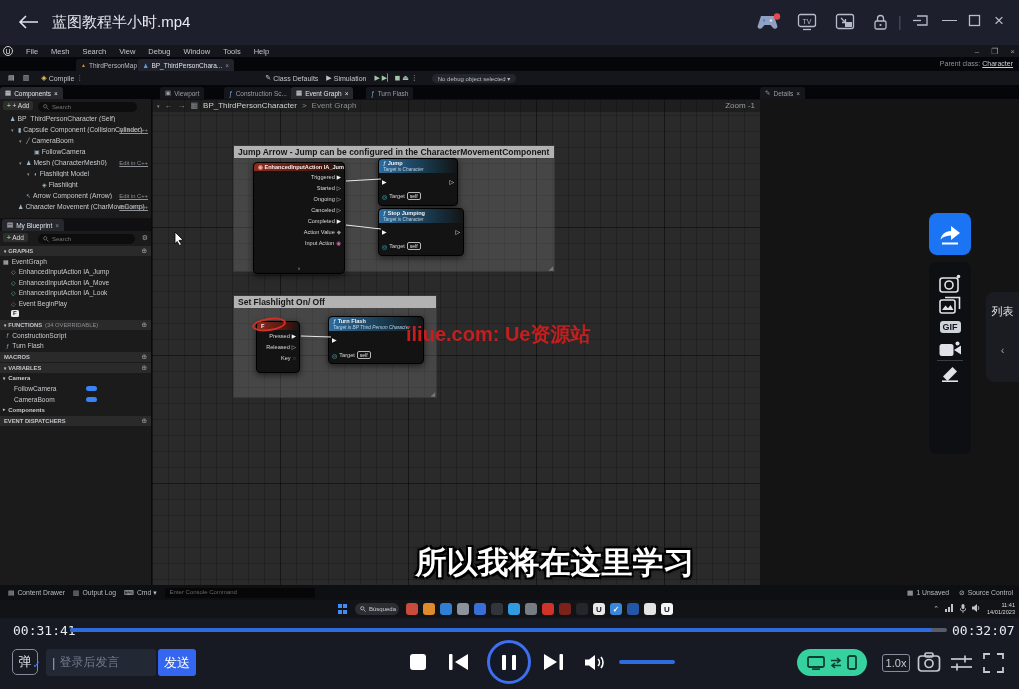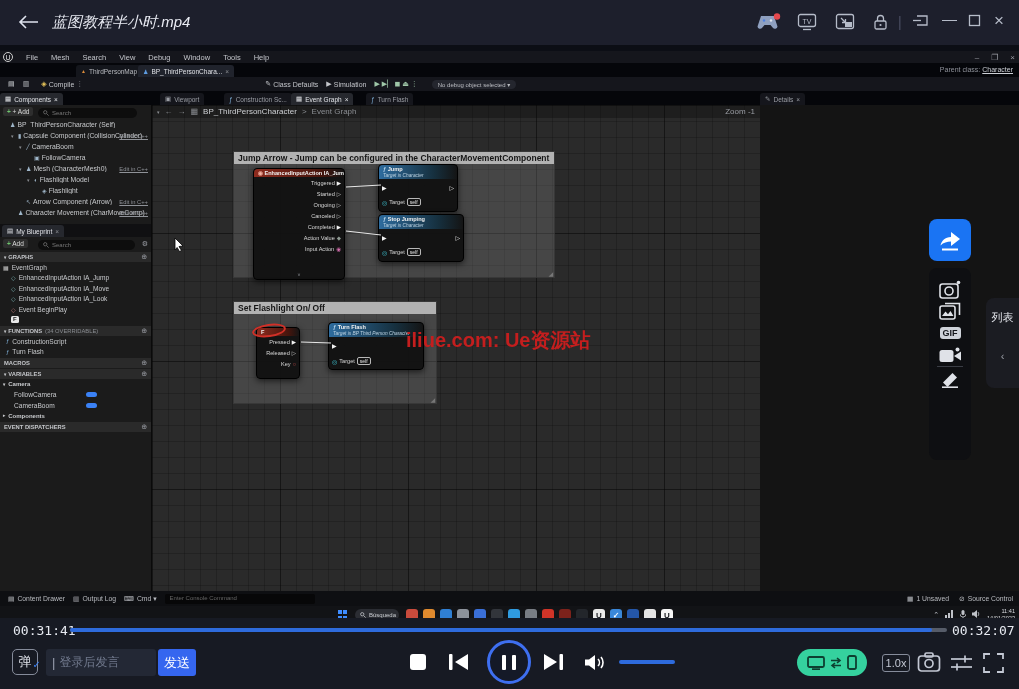--- a/index.html
+++ b/index.html
@@ -3,27 +3,27 @@
 <meta charset="utf-8">
 <style>
   * { box-sizing: border-box; margin: 0; padding: 0; }
   body { margin:0; background:#000; font-family:"Liberation Sans", sans-serif; }
   .stage { position:relative; width:1019px; height:689px; background:#0c0e15; overflow:hidden; }
   .abs { position:absolute; }
 
   
   .titlebar { position:absolute; top:0; left:0; width:1019px; height:45px; background:#1d1f2c; }
   .tb-back { position:absolute; left:16px; top:13px; cursor:pointer; }
-  .tb-title { position:absolute; left:52px; top:13px; font-size:15px; color:#e9ebf3;font-style:italic; }
+  .tb-title { position:absolute; left:52px; top:13px; font-size:15px; color:#e9ebf3; }
   .tb-ico { position:absolute; top:13px; color:#aeb4c6; }
   .tb-sep { position:absolute; top:14px; color:#4a4f63; font-size:14px; }
   .tb-glyph { font-size:15px; color:#b6bcc9; }
 
   
-  .video { position:absolute; top:45px; left:0; width:1019px; height:573px; background:#141414; color:#c9ccd1;margin-top:6px; }
+  .video { position:absolute; top:45px; left:0; width:1019px; height:573px; background:#141414; color:#c9ccd1; }
 
   .ue-menubar { position:absolute; top:0; left:0; right:0; height:12px; background:#15161c; }
   .ue-logo { position:absolute; left:3px; top:1px; width:10px; height:10px; border:1px solid #cfcfcf; border-radius:50%; color:#e8e8e8; font-size:7px; text-align:center; line-height:9px; }
   .ue-menu { position:absolute; left:26px; top:0; display:flex; gap:13px; height:12px; align-items:center; }
   .ue-menu-item { font-size:7.5px; color:#c3c5ca; }
   .ue-winctl { position:absolute; right:4px; top:0; display:flex; gap:12px; font-size:8px; color:#9a9da4; height:12px; align-items:center; }
 
   .ue-tabrow { position:absolute; top:12px; left:0; right:0; height:14px; background:#05060a; }
   .ue-tab { position:absolute; top:2px; height:12px; display:flex; align-items:center; gap:3px; padding:0 5px; font-size:6.5px; color:#b9bbc0; background:#14161c; border-radius:3px 3px 0 0; }
   .ue-tab.active { background:#20232c; color:#dfe1e6; }
@@ -734,20 +734,21 @@
               <path d="M6 2a3 3 0 010 4" stroke="#c0c3c9" fill="none" stroke-width="0.8"></path>
             </svg>
         </span>
         <span class="tk-clock">
           <div>11:41</div>
           <div>14/01/2023</div>
         </span>
       </div>
     </div>
 
+    <div class="subtitle">所以我将在这里学习</div>
 
     <div class="share-btn">
       <svg width="26" height="24" viewBox="0 0 26 24">
         <path d="M14 4v5c-6 0-9.5 4-10.5 8.5C6.5 14.5 10 13.5 14 13.5V18l9-7z" fill="#fff"></path>
         <line x1="5" y1="21.5" x2="21" y2="21.5" stroke="#fff" stroke-width="2"></line>
       </svg>
     </div>
     <div class="tool-stack">
       <span class="tool-btn">
         <svg width="22" height="19" viewBox="0 0 22 19">

